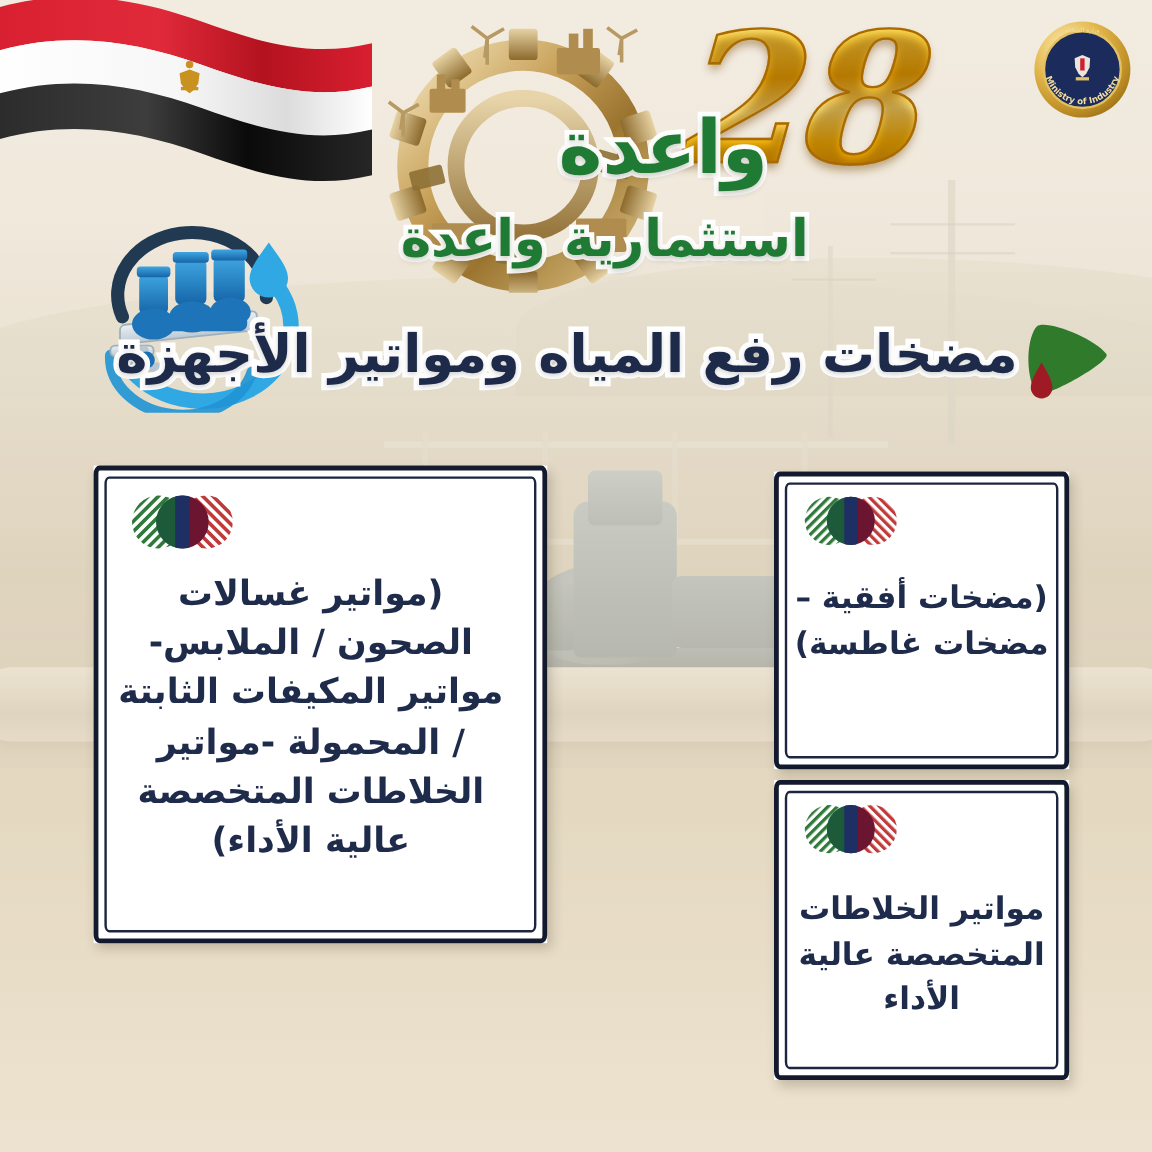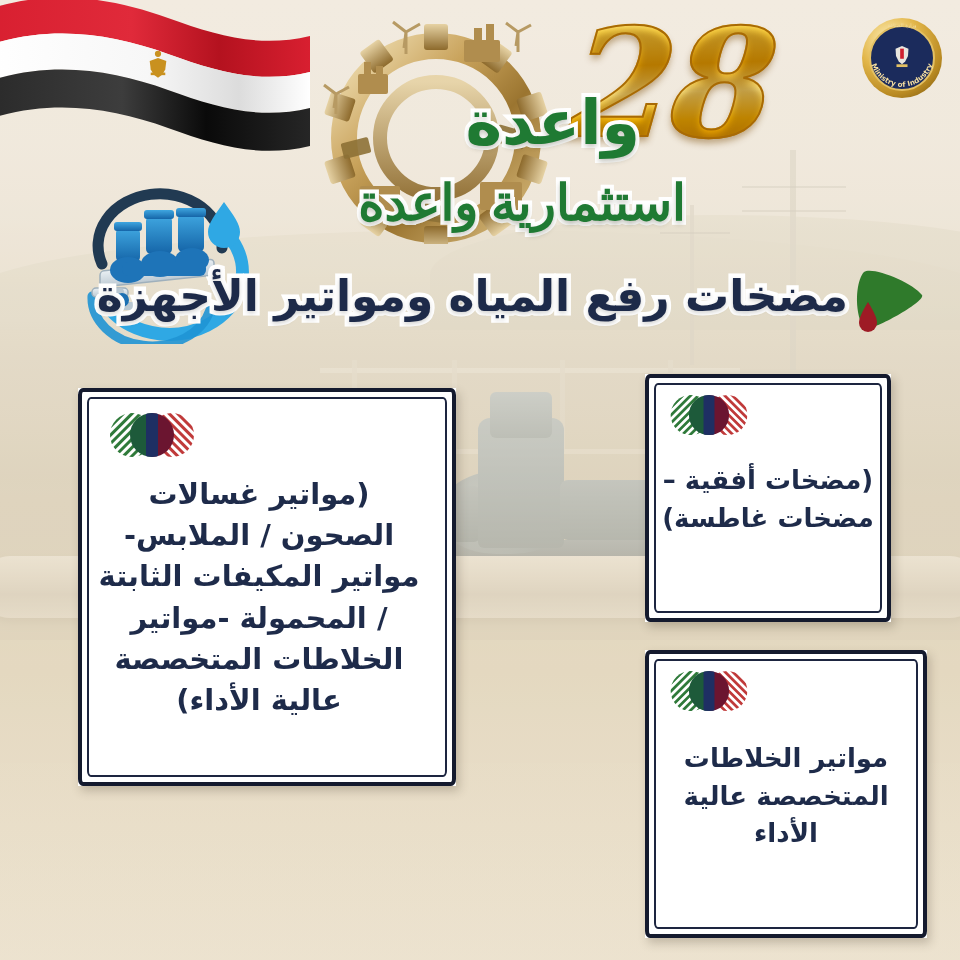--- a/index.html
+++ b/index.html
@@ -88,21 +88,21 @@
   .hl{
     position:absolute;direction:rtl;text-align:right;
     font-family:"DejaVu Sans","Liberation Sans",sans-serif;
     font-weight:700;color:#1f7a33;
     -webkit-text-stroke:8px #ffffff;
     paint-order:stroke fill;
     text-shadow:0 3px 5px rgba(60,60,40,.28);
     white-space:nowrap;
   }
   .hl1{left:400px;top:92px;width:240px;font-size:62px;line-height:1;}
-  .hl2{left:356px;top:178px;width:330px;font-size:50px;line-height:1;font-family:Liberation Serif, serif;}
+  .hl2{left:344px;top:178px;width:330px;font-size:43px;line-height:1;}
 
   
   .subtitle-row{position:absolute;left:150px;top:258px;width:790px;height:80px;}
   .subtitle{
     position:absolute;right:92px;top:2px;
     direction:rtl;text-align:left;white-space:nowrap;
     font-family:"DejaVu Sans","Liberation Sans",sans-serif;
     font-weight:700;font-size:44px;line-height:72px;color:#1d2a49;
     -webkit-text-stroke:9px #ffffff;paint-order:stroke fill;
     text-shadow:0 2px 4px rgba(50,50,40,.22);
@@ -134,24 +134,24 @@
   }
   .card-icon{position:absolute;width:92px;height:46px;}
   .card-text{
     position:absolute;direction:rtl;text-align:center;
     font-family:"DejaVu Sans","Liberation Sans",sans-serif;
     font-weight:700;color:#1e2b4a;
   }
   #card-left{left:78px;top:388px;width:378px;height:398px;}
   #card-left .card-icon{left:28px;top:24px;}
   #card-left .card-text{left:20px;right:36px;top:86px;font-size:29px;line-height:1.42;}
-  #card-tr{left:645px;top:374px;width:246px;height:248px;}
+  #card-tr{left:645px;top:393px;width:246px;height:248px;}
   #card-tr .card-icon{left:22px;top:20px;width:84px;height:42px;}
   #card-tr .card-text{left:16px;right:16px;top:88px;font-size:26px;line-height:1.45;}
-  #card-br{left:645px;top:650px;width:246px;height:288px;padding-left:36px;}
+  #card-br{left:645px;top:650px;width:246px;height:250px;}
   #card-br .card-icon{left:22px;top:20px;width:84px;height:42px;}
   #card-br .card-text{left:16px;right:16px;top:90px;font-size:26px;line-height:1.45;}
 </style>
 </head>
 <body>
 
 <div id="stage">
 
   <div class="bg-photo">
     <div class="bg-sky"></div>

